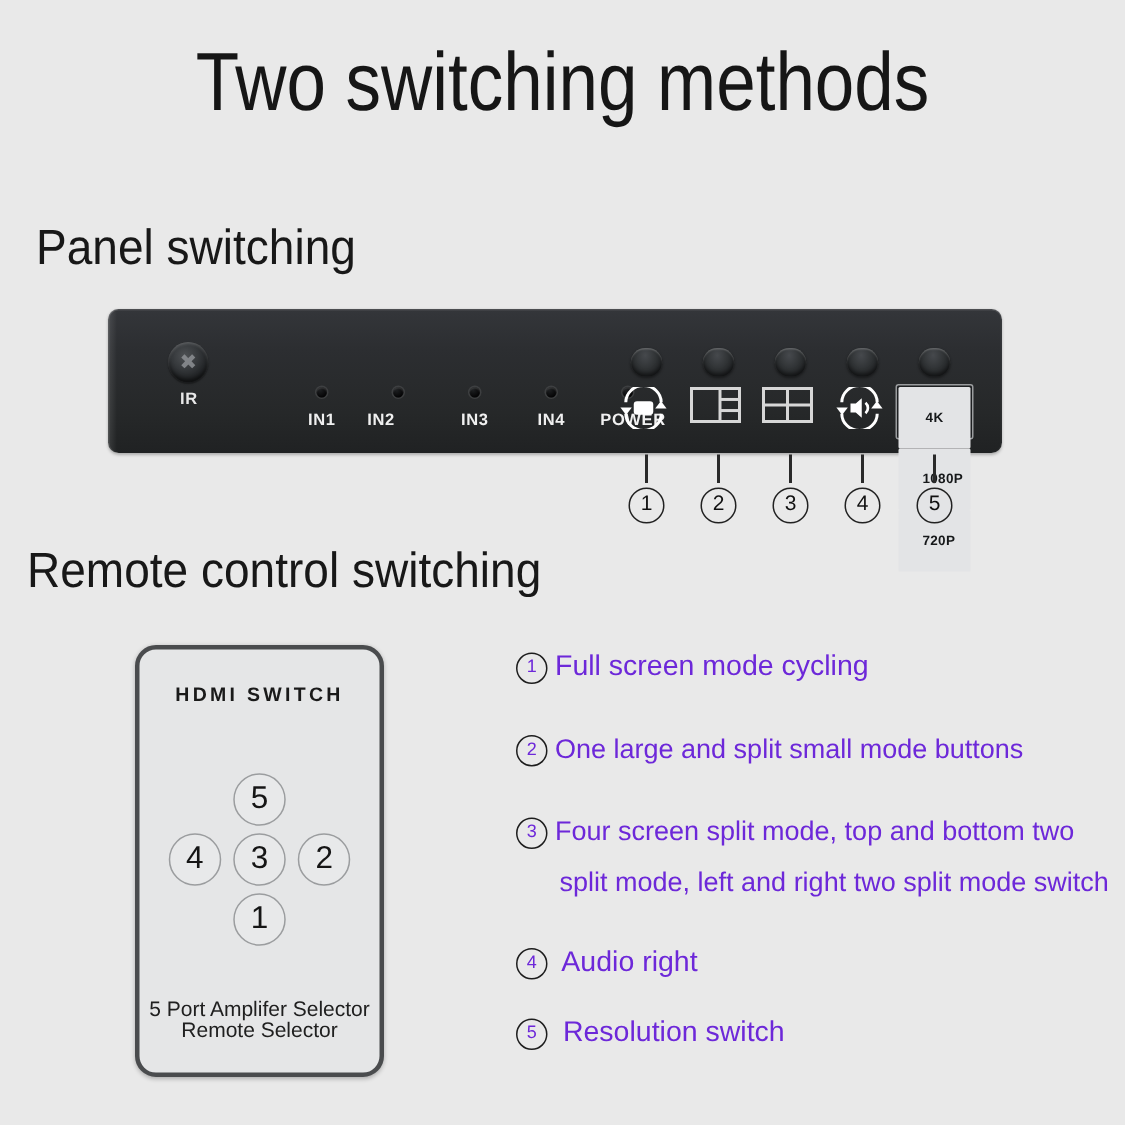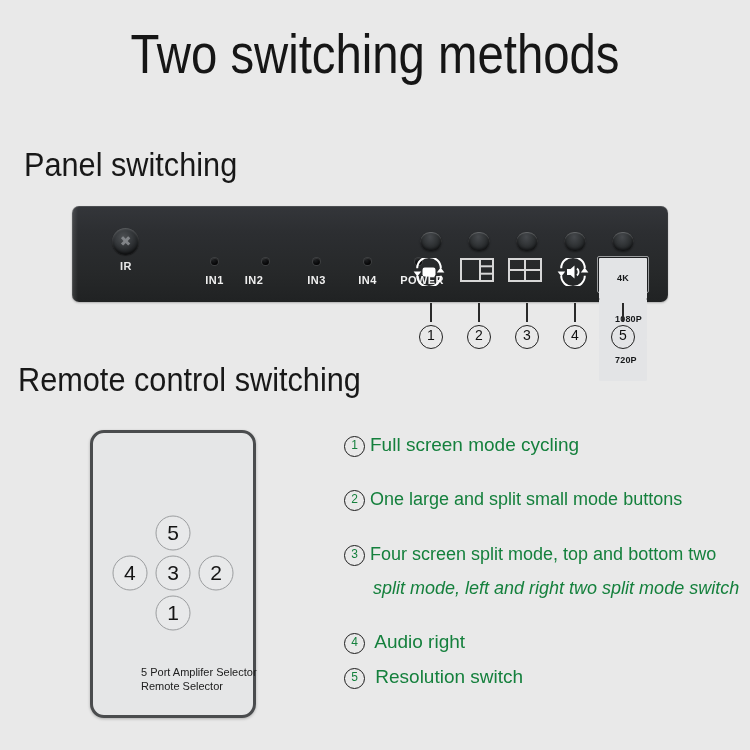--- a/index.html
+++ b/index.html
@@ -144,29 +144,29 @@
     font-size:13px;font-weight:bold;letter-spacing:2.2px;color:#1a1a1a;
   }
   .rbtn{
     position:absolute;width:33px;height:33px;border-radius:50%;
     border:1.4px solid #9b9d9f;
     color:#151515;font-size:21px;line-height:31px;text-align:center;
     background:#e8e9ea;
     transform:translate(-50%,-50%);
   }
   .remote-foot{
-    position:absolute;left:0;bottom:22px;width:100%;
-    font-size:11px;line-height:14px;color:#202020;padding-left:48px;
+    position:absolute;left:0;bottom:22px;width:100%;text-align:center;
+    font-size:14px;line-height:14px;color:#202020;
   }
 
   
   .legend{position:absolute;left:344px;top:432px;width:400px;}
   .leg-row{
     position:absolute;left:0;
-    font-size:19px;line-height:25px;color:#15803d;
+    font-size:19px;line-height:25px;color:#6d28d9;
     white-space:nowrap;
   }
   .leg-num{
     display:inline-block;width:19px;height:19px;border-radius:50%;
     border:1.3px solid #1d1d1d;
     font-size:12px;line-height:17px;text-align:center;
     vertical-align:2px;margin-right:5px;
   }
   .leg-cont{padding-left:29px;}
 </style>
@@ -261,20 +261,21 @@
 
   <div class="callout-num" style="left:431px;top:325px;">1</div>
   <div class="callout-num" style="left:479px;top:325px;">2</div>
   <div class="callout-num" style="left:527px;top:325px;">3</div>
   <div class="callout-num" style="left:575px;top:325px;">4</div>
   <div class="callout-num" style="left:623px;top:325px;">5</div>
 
   <div class="sec-title" id="remote-title">Remote control switching</div>
 
   <div class="remote">
+    <div class="remote-brand">HDMI SWITCH</div>
 
     <div class="rbtn" style="left:50%;top:100px;">5</div>
     <div class="rbtn" style="left:23%;top:140px;">4</div>
     <div class="rbtn" style="left:50%;top:140px;">3</div>
     <div class="rbtn" style="left:77%;top:140px;">2</div>
     <div class="rbtn" style="left:50%;top:180px;">1</div>
 
     <div class="remote-foot">
       <div>5 Port Amplifer Selector</div>
       <div>Remote Selector</div>
@@ -286,25 +287,25 @@
     <div class="leg-row" style="top:0px;">
       <span class="leg-num">1</span><span>Full screen mode cycling</span>
     </div>
 
     <div class="leg-row" style="top:55px;font-size:18px;">
       <span class="leg-num">2</span><span>One large and split small mode buttons</span>
     </div>
 
     <div class="leg-row" style="top:110px;font-size:18px;">
       <span class="leg-num">3</span><span>Four screen split mode, top and bottom two</span>
-      <div class="leg-cont" style="margin-top:9px;font-style:italic;">split mode, left and right two split mode switch</div>
+      <div class="leg-cont" style="margin-top:9px;">split mode, left and right two split mode switch</div>
     </div>
 
     <div class="leg-row" style="top:197px;">
       <span class="leg-num">4</span><span> Audio right</span>
     </div>
 
-    <div class="leg-row" style="top:232px;">
+    <div class="leg-row" style="top:244px;">
       <span class="leg-num">5</span><span> Resolution switch</span>
     </div>
   </div>
 
 </div>
 
 </body></html>

